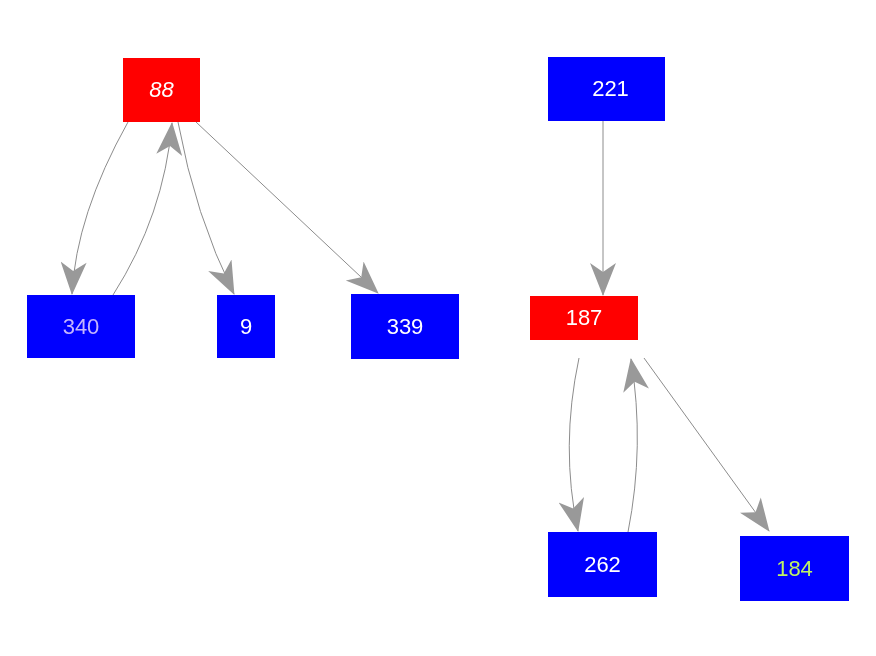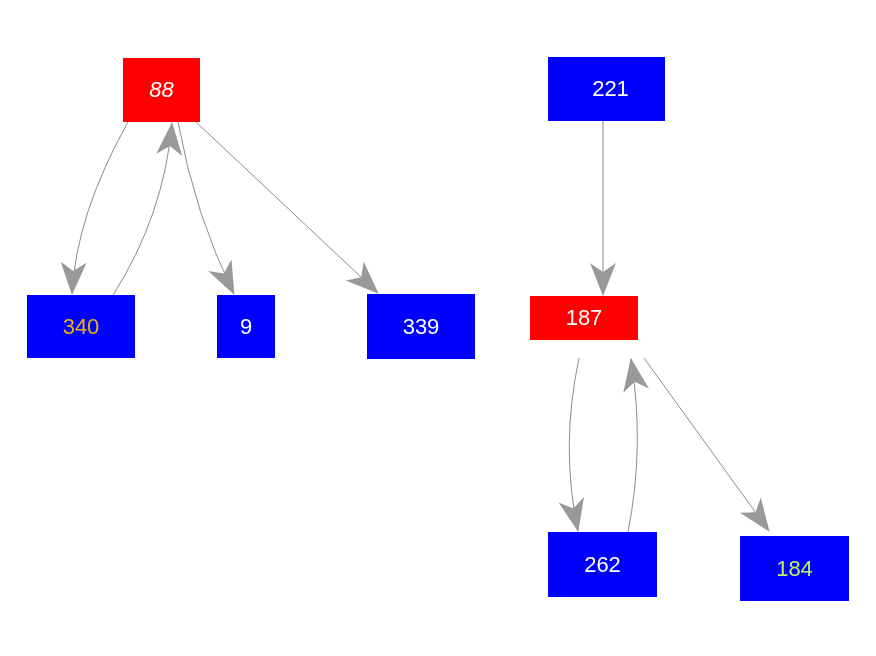--- a/index.html
+++ b/index.html
@@ -55,27 +55,27 @@
         <path d="M603,121 L603,295" class="edge-path" stroke="#8c8c8c" marker-end="url(#arrowhead)"></path>
         <path d="M579,358 Q560,447 578,531" class="edge-path" stroke="#8c8c8c" marker-end="url(#arrowhead)"></path>
         <path d="M628,532 Q645,446 631,359" class="edge-path" stroke="#8c8c8c" marker-end="url(#arrowhead)"></path>
         <path d="M644,358 L769,531" class="edge-path" stroke="#8c8c8c" marker-end="url(#arrowhead)"></path>
       </g>
   </svg>
   <div id="nodes">
       <div class="node" style="left: 123px; top: 58px; width: 77px; height: 64px; background: rgb(255, 0, 0); color: rgb(255, 255, 255); font-style: italic;">
         <span>88</span>
       </div>
-      <div class="node" style="left: 27px; top: 295px; width: 108px; height: 63px; background: rgb(0, 0, 255); color: #eab308;">
+      <div class="node" style="left: 27px; top: 295px; width: 108px; height: 63px; background: rgb(0, 0, 255); color: #c4b5fd;">
         <span>340</span>
       </div>
       <div class="node" style="left: 217px; top: 295px; width: 58px; height: 63px; background: rgb(0, 0, 255); color: rgb(255, 255, 255);">
         <span>9</span>
       </div>
-      <div class="node" style="left: 367px; top: 294px; width: 108px; height: 65px; background: rgb(0, 0, 255); color: rgb(255, 255, 255);">
+      <div class="node" style="left: 351px; top: 294px; width: 108px; height: 65px; background: rgb(0, 0, 255); color: rgb(255, 255, 255);">
         <span>339</span>
       </div>
       <div class="node" style="left: 548px; top: 57px; width: 109px; height: 64px; background: rgb(0, 0, 255); color: rgb(255, 255, 255); padding-left: 8px;">
         <span>221</span>
       </div>
       <div class="node" style="left: 530px; top: 296px; width: 108px; height: 44px; background: rgb(255, 0, 0); color: rgb(255, 255, 255);">
         <span>187</span>
       </div>
       <div class="node" style="left: 548px; top: 532px; width: 109px; height: 65px; background: rgb(0, 0, 255); color: rgb(255, 255, 255);">
         <span>262</span>

